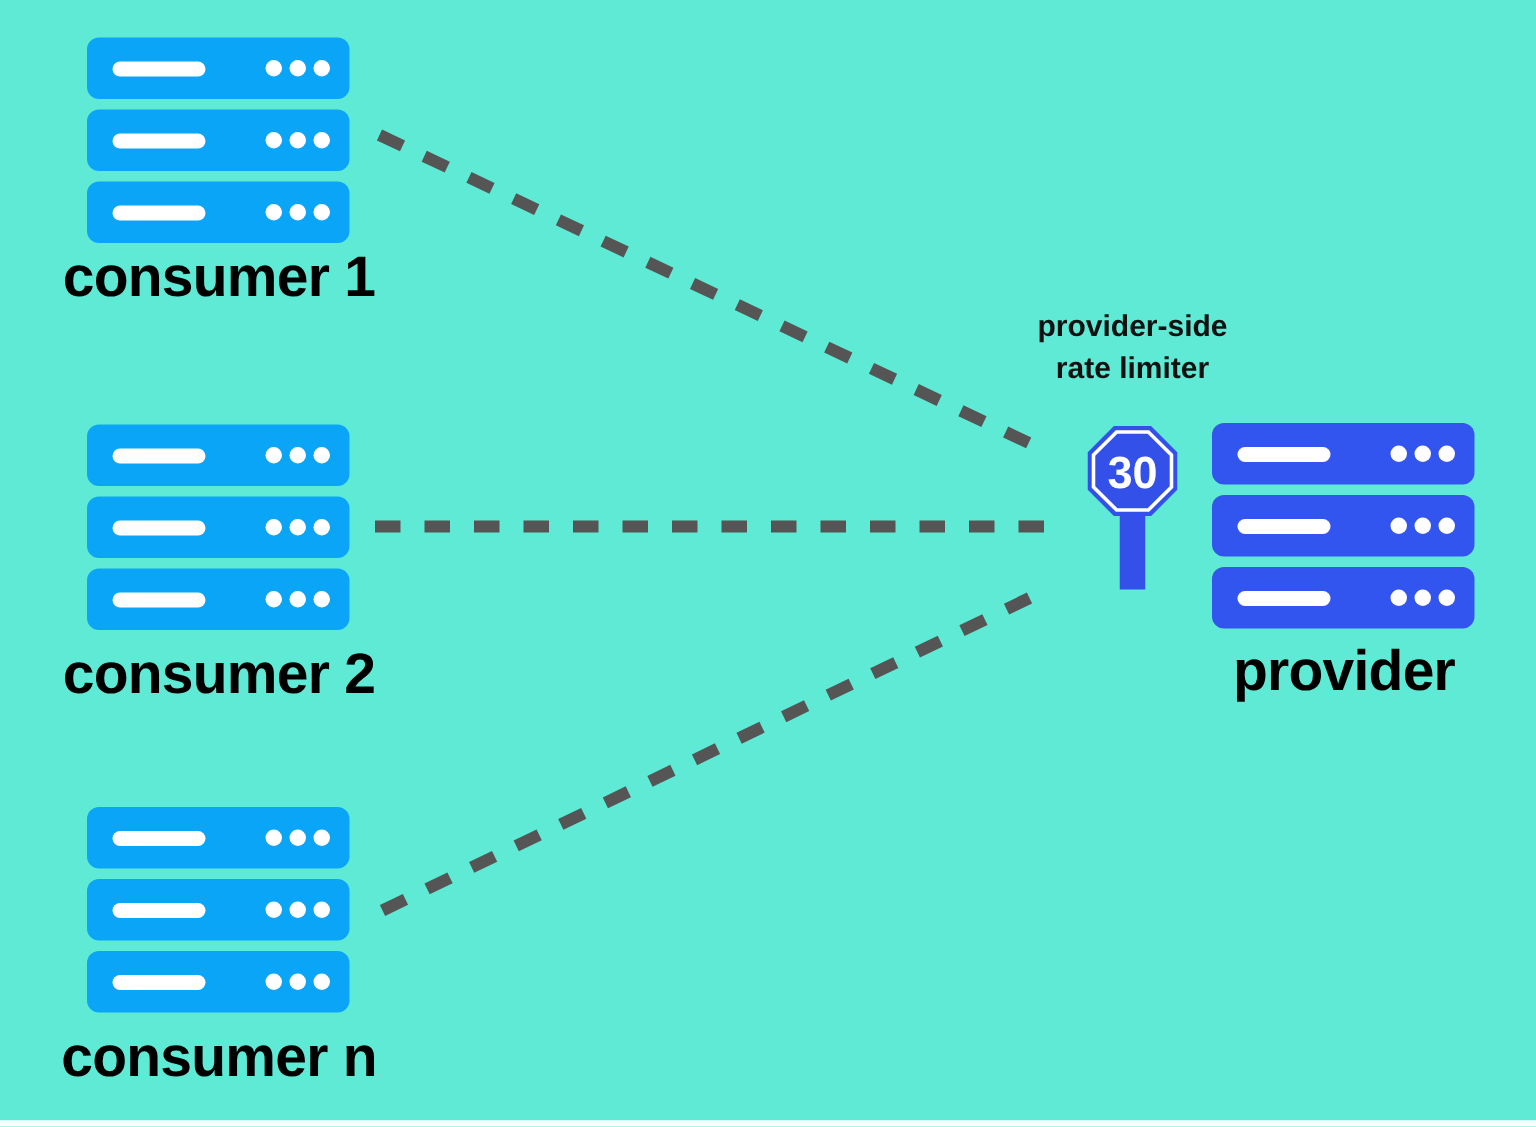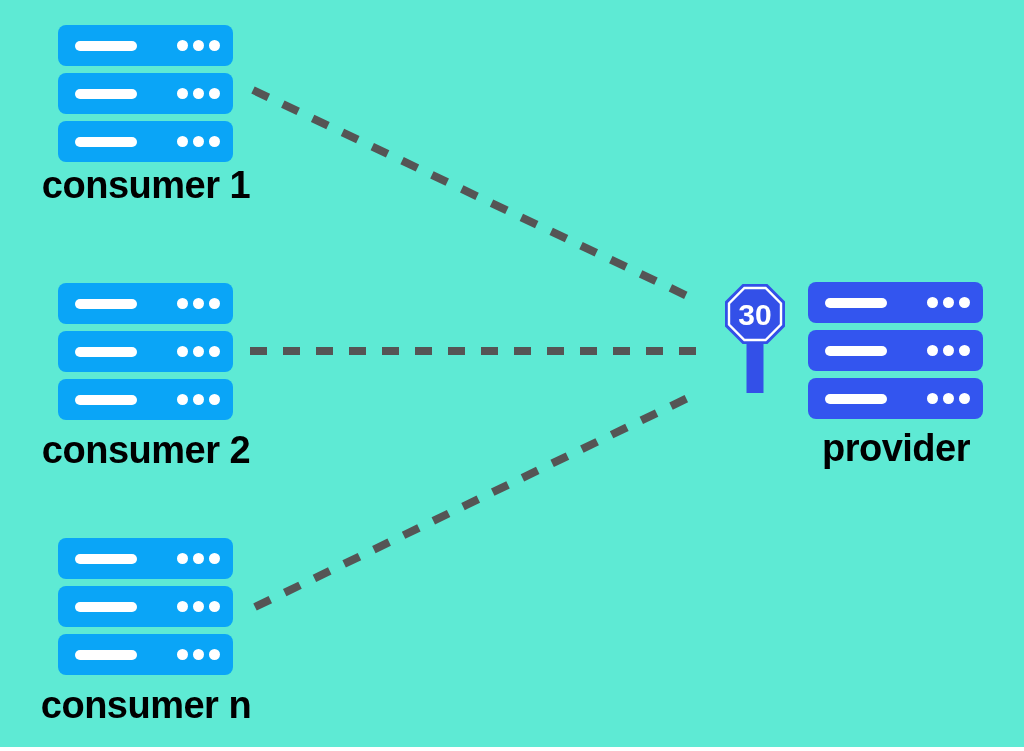--- a/index.html
+++ b/index.html
@@ -162,20 +162,24 @@
       <span class="pill"></span>
       <span class="dots">
           <i class="dot"></i>
           <i class="dot"></i>
           <i class="dot"></i>
         </span>
     </div>
   </div>
   <div class="node-label" style="left:746px;top:426px;">provider</div>
 
+  <div class="limiter-label" style="left:605px;top:204px;">
+    <span>provider-side</span>
+    <span>rate limiter</span>
+  </div>
 
   <svg class="sign-svg" width="60" height="110" viewBox="0 0 60 110">
     <rect x="21.5" y="58" width="17" height="51" fill="#3350e8"></rect>
     <polygon points="17.6,0 42.4,0 60,17.6 60,42.4 42.4,60 17.6,60 0,42.4 0,17.6" fill="#3350e8"></polygon>
     <polygon points="19.4,4 40.6,4 56,19.4 56,40.6 40.6,56 19.4,56 4,40.6 4,19.4" fill="none" stroke="#ffffff" stroke-width="2.4"></polygon>
     <text class="sign-text" x="30" y="41" text-anchor="middle">30</text>
   </svg>
 
 </div>
 

